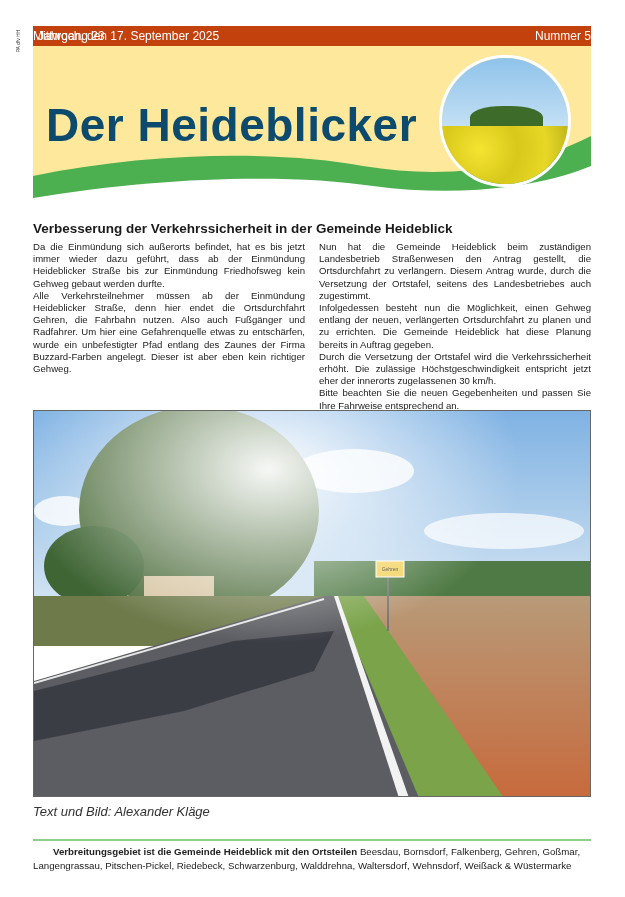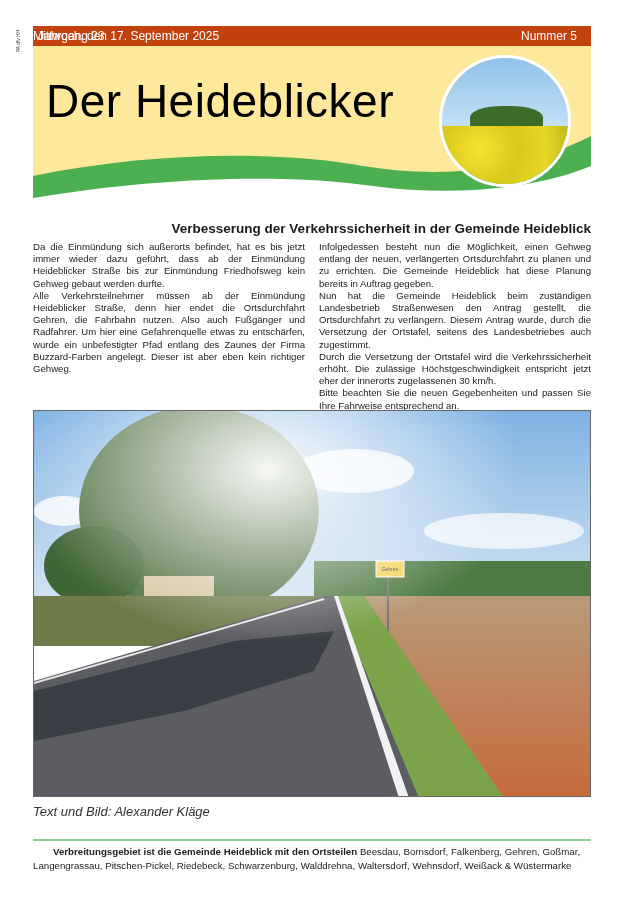--- a/index.html
+++ b/index.html
@@ -5,33 +5,33 @@
   html, body { margin:0; padding:0; background:#ffffff; }
   body { width:625px; height:897px; position:relative; overflow:hidden; font-family:"Liberation Sans", sans-serif; color:#1a1a1a; }
 
   .side-mark { position:absolute; left:17px; top:26px; width:10px; height:36px; }
   .side-mark span { position:absolute; left:-10px; top:12px; transform:rotate(-90deg); font-size:5px; color:#333; white-space:nowrap; font-family:"Liberation Sans", sans-serif; }
 
   .header { position:absolute; left:33px; top:26px; width:558px; height:180px; overflow:hidden; background:#fde89c; }
   .topbar { position:absolute; left:0; top:0; width:558px; height:20px; background:#c2410c; color:#ffffff; font-size:12px; line-height:20px; }
   .topbar .left { position:absolute; left:5px; }
   .topbar .center { position:absolute; left:0; right:0; text-align:left; }
-  .topbar .right { position:absolute; right:14px; }
+  .topbar .right { position:absolute; right:0; }
 
   .gemeindeblatt { position:absolute; left:15px; top:38px; font-size:19px; font-weight:bold; color:#4caf50; letter-spacing:0.2px; }
-  .masthead { position:absolute; left:13px; top:52px; font-size:46px; font-weight:normal; color:#000000; letter-spacing:0.5px; line-height:1; }
+  .masthead { position:absolute; left:13px; top:76px; font-size:46px; font-weight:bold; color:#0c4a6e; letter-spacing:0.5px; line-height:1; }
 
   .wave { position:absolute; left:0; top:0; width:558px; height:180px; }
 
   .circle-photo { position:absolute; left:406px; top:29px; width:132px; height:132px; border-radius:50%; overflow:hidden; border:3px solid #ffffff; box-sizing:border-box; }
   .circle-photo .sky { position:absolute; left:0; top:0; width:100%; height:56%; background:linear-gradient(#8fc3ea, #c5e1f5); }
   .circle-photo .trees { position:absolute; left:22%; top:38%; width:58%; height:20%; background:#3d6b2a; border-radius:45% 45% 10% 10%; }
   .circle-photo .field { position:absolute; left:0; top:54%; width:100%; height:46%; background:radial-gradient(circle at 30% 40%, #f6e431 0, #d7c81a 40%, #e7d726 70%, #b9b11a 100%); }
 
-  .article-title { position:absolute; left:33px; top:221px; width:558px; text-align:right; font-size:13.5px; font-weight:bold; color:#1a1a1a; }
+  .article-title { position:absolute; left:33px; top:221px; width:558px; text-align:left; font-size:13.5px; font-weight:bold; color:#1a1a1a; }
 
   .col { position:absolute; top:241px; width:272px; font-size:9.6px; line-height:12.2px; color:#222; text-align:justify; }
   .col p { margin:0; }
   .col-left { left:33px; }
   .col-right { left:319px; }
 
   .photo { position:absolute; left:33px; top:410px; width:558px; height:387px; overflow:hidden; border:1px solid #666; box-sizing:border-box; }
   .photo svg { display:block; }
 
   .caption { position:absolute; left:33px; top:804px; font-size:13px; font-style:italic; color:#333; }
@@ -65,22 +65,22 @@
   </div>
 </div>
 
 <div class="article-title">Verbesserung der Verkehrssicherheit in der Gemeinde Heideblick</div>
 
 <div class="col col-left">
   <p>Da die Einmündung sich außerorts befindet, hat es bis jetzt immer wieder dazu geführt, dass ab der Einmündung Heideblicker Straße bis zur Einmündung Friedhofsweg kein Gehweg gebaut werden durfte.</p>
   <p>Alle Verkehrsteilnehmer müssen ab der Einmündung Heideblicker Straße, denn hier endet die Ortsdurchfahrt Gehren, die Fahrbahn nutzen. Also auch Fußgänger und Radfahrer. Um hier eine Gefahrenquelle etwas zu entschärfen, wurde ein unbefestigter Pfad entlang des Zaunes der Firma Buzzard-Farben angelegt. Dieser ist aber eben kein richtiger Gehweg.</p>
 </div>
 <div class="col col-right">
+  <p>Nun hat die Gemeinde Heideblick beim zuständigen Landesbetrieb Straßenwesen den Antrag gestellt, die Ortsdurchfahrt zu verlängern. Diesem Antrag wurde, durch die Versetzung der Ortstafel, seitens des Landesbetriebes auch zugestimmt.</p>
   <p>Infolgedessen besteht nun die Möglichkeit, einen Gehweg entlang der neuen, verlängerten Ortsdurchfahrt zu planen und zu errichten. Die Gemeinde Heideblick hat diese Planung bereits in Auftrag gegeben.</p>
-  <p>Nun hat die Gemeinde Heideblick beim zuständigen Landesbetrieb Straßenwesen den Antrag gestellt, die Ortsdurchfahrt zu verlängern. Diesem Antrag wurde, durch die Versetzung der Ortstafel, seitens des Landesbetriebes auch zugestimmt.</p>
   <p>Durch die Versetzung der Ortstafel wird die Verkehrssicherheit erhöht. Die zulässige Höchstgeschwindigkeit entspricht jetzt eher der innerorts zugelassenen 30 km/h.</p>
   <p>Bitte beachten Sie die neuen Gegebenheiten und passen Sie Ihre Fahrweise entsprechend an.</p>
 </div>
 
 <div class="photo">
   <svg width="558" height="387" viewBox="0 0 558 387">
     <defs>
       <linearGradient id="sky" x1="0" y1="0" x2="0" y2="1">
         <stop offset="0" stop-color="#7fb2e3"></stop>
           <stop offset="1" stop-color="#d6e6f3"></stop>

